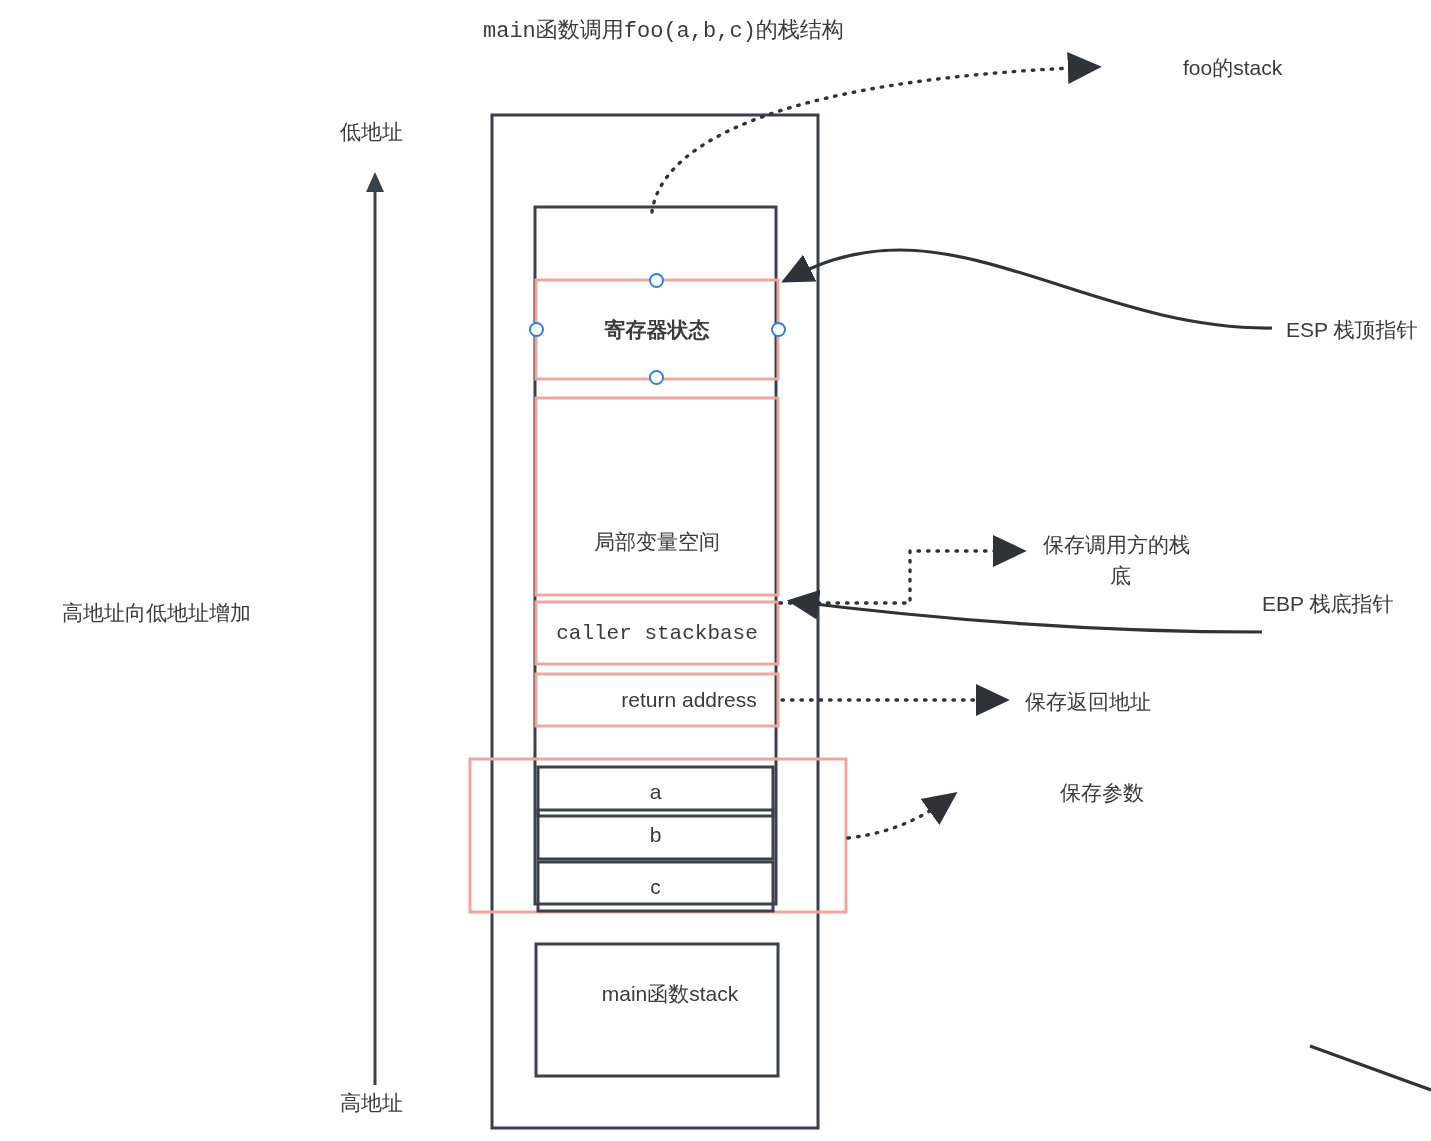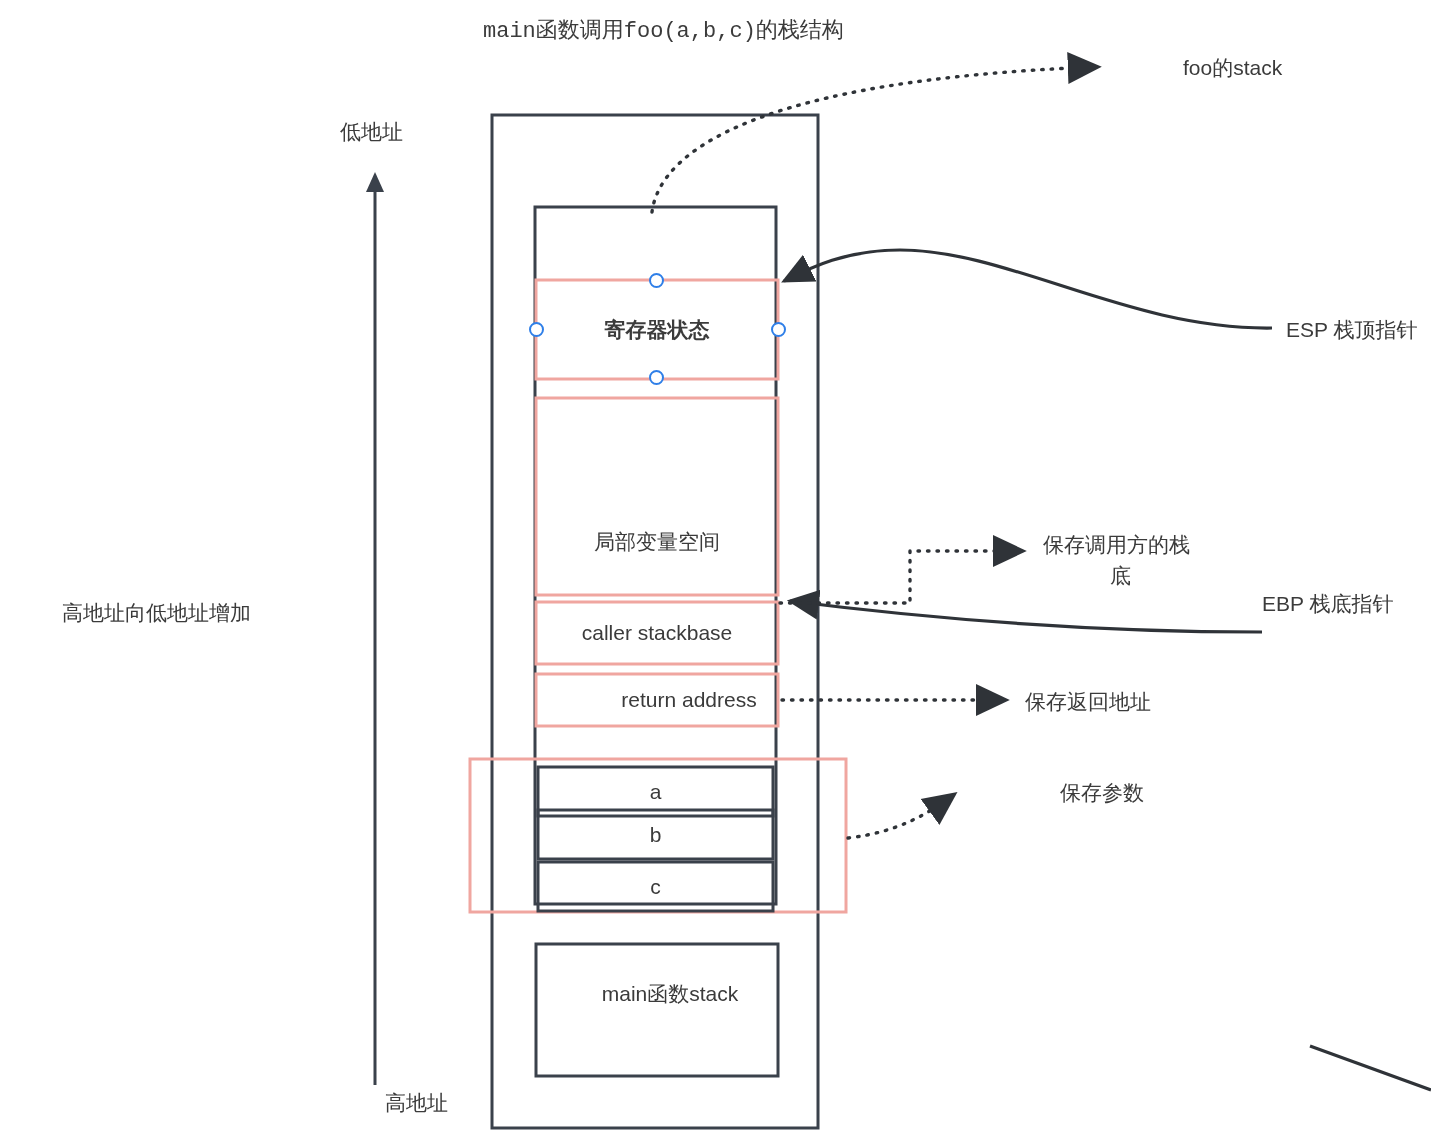--- a/index.html
+++ b/index.html
@@ -73,29 +73,29 @@
 
     <line x1="1310" y1="1046" x2="1431" y2="1090" stroke="#2f3338" stroke-width="3.2"></line>
   </svg>
 
   <div class="lbl c" style="left:483px;top:16px;width:330px;font-size:22px;">main函数调用foo(a,b,c)的栈结构</div>
 
   <div class="lbl" style="left:1183px;top:53px;">foo的stack</div>
 
   <div class="lbl" style="left:340px;top:117px;">低地址</div>
 
-  <div class="lbl" style="left:340px;top:1088px;margin-left:45px;">高地址</div>
+  <div class="lbl" style="left:340px;top:1088px;">高地址</div>
 
   <div class="lbl" style="left:62px;top:598px;">高地址向低地址增加</div>
 
   <div class="boxtext" style="left:536px;top:280px;width:242px;height:99px;font-weight:bold;">寄存器状态</div>
 
   <div class="boxtext" style="left:536px;top:422px;width:242px;height:159px;margin-top:40px;">局部变量空间</div>
 
-  <div class="boxtext" style="left:536px;top:602px;width:242px;height:62px;">caller stackbase</div>
+  <div class="boxtext" style="left:536px;top:602px;width:242px;height:62px;font-family:Liberation Mono, monospace;">caller stackbase</div>
 
   <div class="boxtext" style="left:536px;top:674px;width:242px;height:52px;padding-left:32px;">return address</div>
 
   <div class="boxtext" style="left:538px;top:767px;width:235px;height:49px;">a</div>
   <div class="boxtext" style="left:538px;top:810px;width:235px;height:49px;">b</div>
   <div class="boxtext" style="left:538px;top:862px;width:235px;height:49px;">c</div>
 
   <div class="boxtext" style="left:536px;top:910px;width:242px;height:168px;padding-left:13px;">main函数stack</div>
 
   <div class="lbl" style="left:1286px;top:315px;">ESP 栈顶指针</div>

